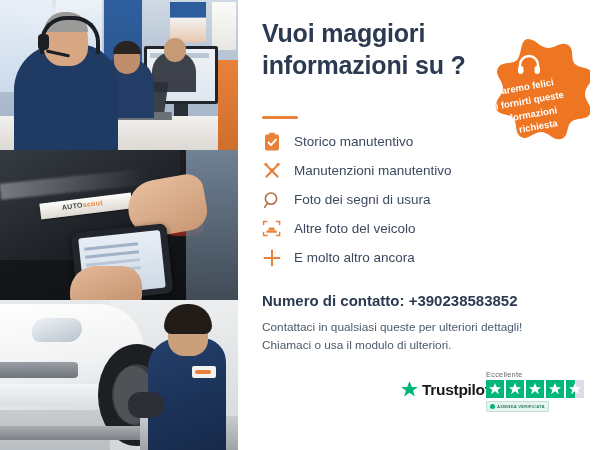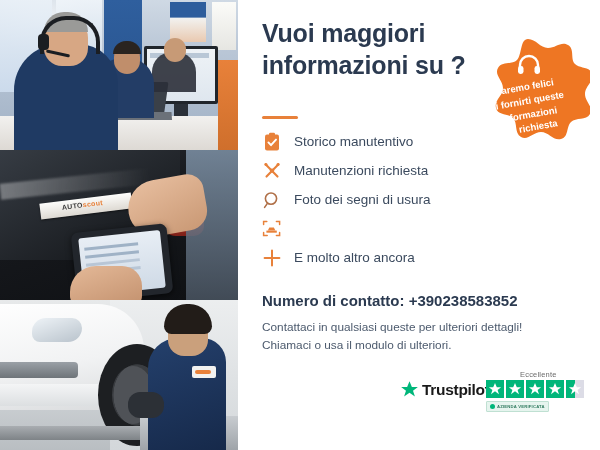--- a/index.html
+++ b/index.html
@@ -159,21 +159,21 @@
 
   
   .phone{position:absolute;left:24px;top:292px;font-size:15px;font-weight:bold;color:#2b3a50;}
   .para{position:absolute;left:24px;top:318px;width:320px;
     font-size:11.8px;line-height:1.55;color:#4c5a6d;}
 
   
   .tp{position:absolute;left:162px;top:370px;width:190px;height:46px;}
   .tp .logo{position:absolute;left:0;top:10px;display:flex;align-items:center;gap:3px;}
   .tp .logo .lname{font-size:15.5px;font-weight:bold;color:#191919;letter-spacing:-.3px;}
-  .tp .exc{position:absolute;left:86px;top:0px;font-size:7.5px;color:#6b6b6b;letter-spacing:.2px;margin-left:34px;}
+  .tp .exc{position:absolute;left:86px;top:0px;font-size:7.5px;color:#6b6b6b;letter-spacing:.2px;}
   .tp .stars{position:absolute;left:86px;top:10px;display:flex;gap:2px;}
   .tp .stars .sq{width:18px;height:18px;background:#00b67a;position:relative;}
   .tp .stars .sq.half{background:linear-gradient(90deg,#00b67a 0 52%,#dcdce6 52% 100%);}
   .tp .verif{position:absolute;left:86px;top:31px;height:9px;
     background:#e6f4ee;border:.5px solid #bfe0d2;border-radius:1px;
     display:flex;align-items:center;gap:2px;padding:0 3px;}
   .tp .verif .dot{width:5px;height:5px;border-radius:50%;background:#00b67a;}
   .tp .verif .vt{font-size:4.2px;color:#2f7a5e;letter-spacing:.2px;font-weight:bold;}
 </style>
 </head>
@@ -278,37 +278,38 @@
         <span class="lbl">Storico manutentivo</span>
       </div>
 
       <div class="li">
         <svg class="ico" viewBox="0 0 20 20">
           <path d="M3.5 3.2l12 12.4M16.5 3.2l-12 12.4" stroke="#e8813a" stroke-width="2.1" stroke-linecap="round"></path>
           <circle cx="10" cy="9.6" r="2.2" fill="#e8813a"></circle>
           <circle cx="4" cy="3.4" r="1.5" fill="#e8813a"></circle>
           <circle cx="16" cy="3.4" r="1.5" fill="#e8813a"></circle>
         </svg>
-        <span class="lbl">Manutenzioni richiesta</span>
+        <span class="lbl">Manutenzioni manutentivo</span>
       </div>
 
       <div class="li">
         <svg class="ico" viewBox="0 0 20 20">
           <circle cx="9" cy="8.6" r="5.6" fill="none" stroke="#b07048" stroke-width="1.6"></circle>
           <path d="M5.4 13.4L2.6 17.4" stroke="#b07048" stroke-width="1.6" stroke-linecap="round"></path>
         </svg>
         <span class="lbl">Foto dei segni di usura</span>
       </div>
 
       <div class="li">
         <svg class="ico" viewBox="0 0 20 20">
           <path d="M1.6 5.6V2.4h3.2M14.4 2.4h3.2v3.2M17.6 13.4v3.2h-3.2M5.2 16.6H1.6v-3.2" fill="none" stroke="#e8813a" stroke-width="1.5" stroke-linecap="round"></path>
           <path d="M4.4 11.6h10.4v2.1H4.4z" fill="#e8813a"></path>
           <path d="M5.8 11.6l1.5-3.2h4.6l1.5 3.2z" fill="#e8813a"></path>
         </svg>
+        <span class="lbl">Altre foto del veicolo</span>
       </div>
 
       <div class="li">
         <svg class="ico" viewBox="0 0 20 20">
           <path d="M10 2.6v14.8M2.6 10h14.8" stroke="#e8813a" stroke-width="2" stroke-linecap="round"></path>
         </svg>
         <span class="lbl">E molto altro ancora</span>
       </div>
 
     </div>

